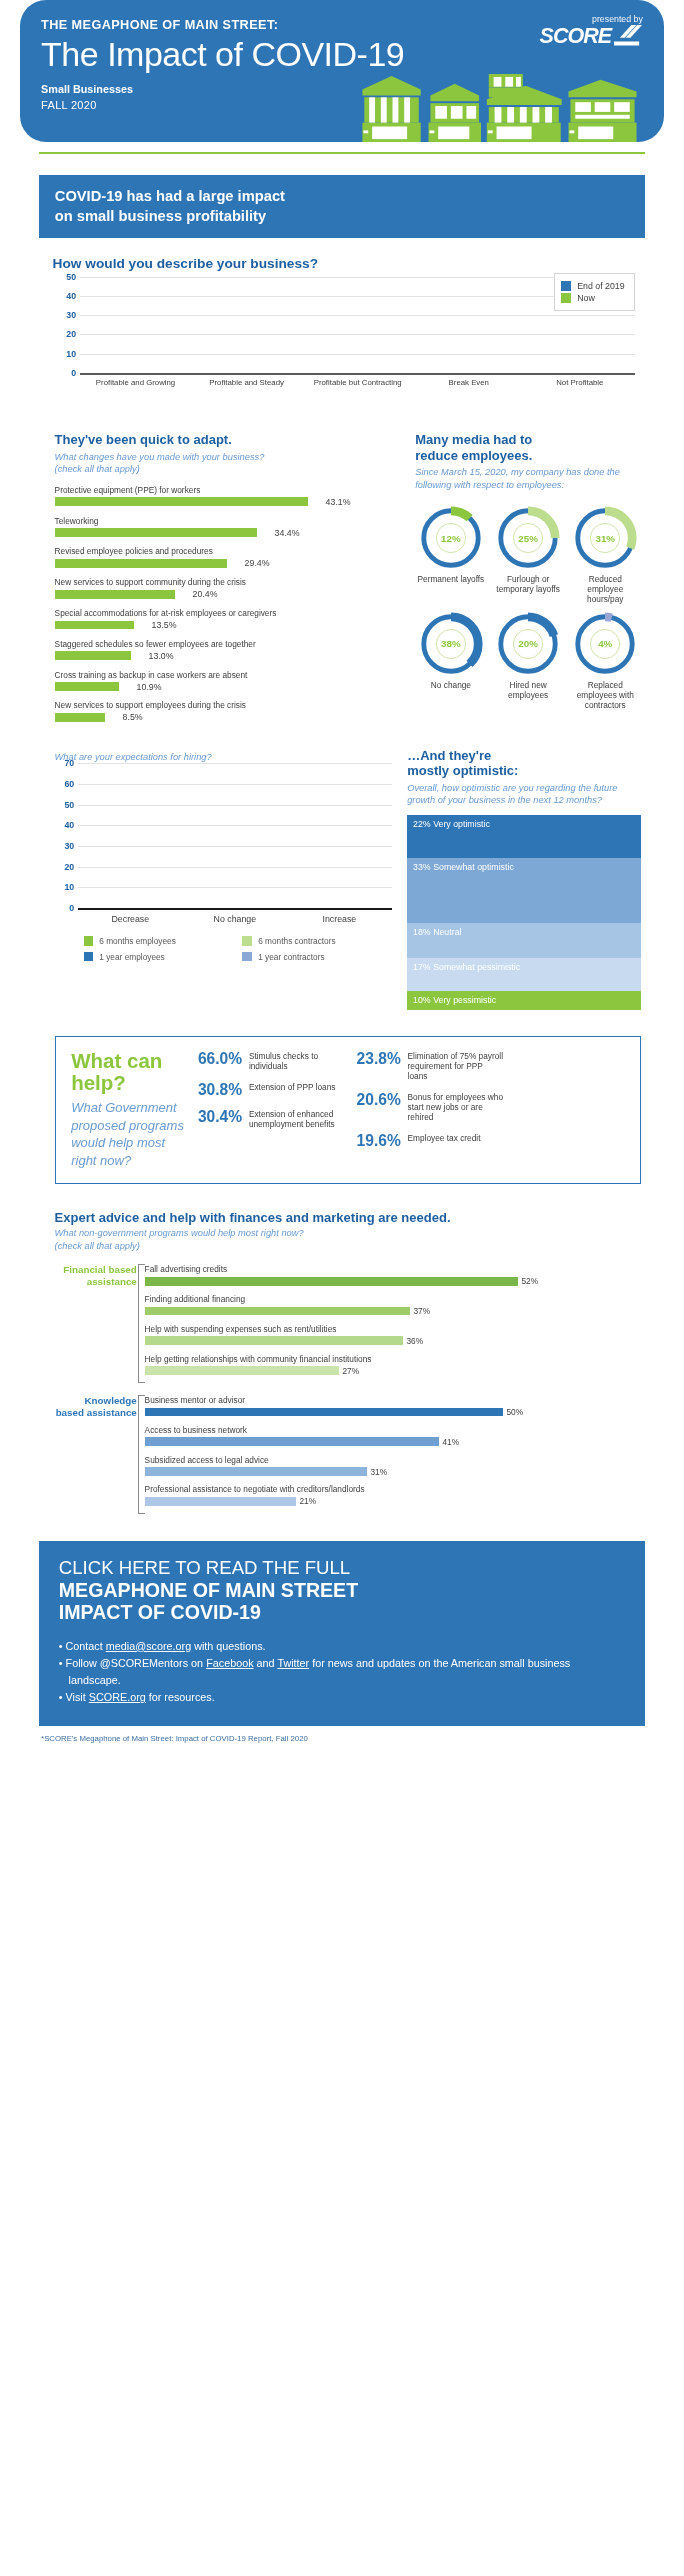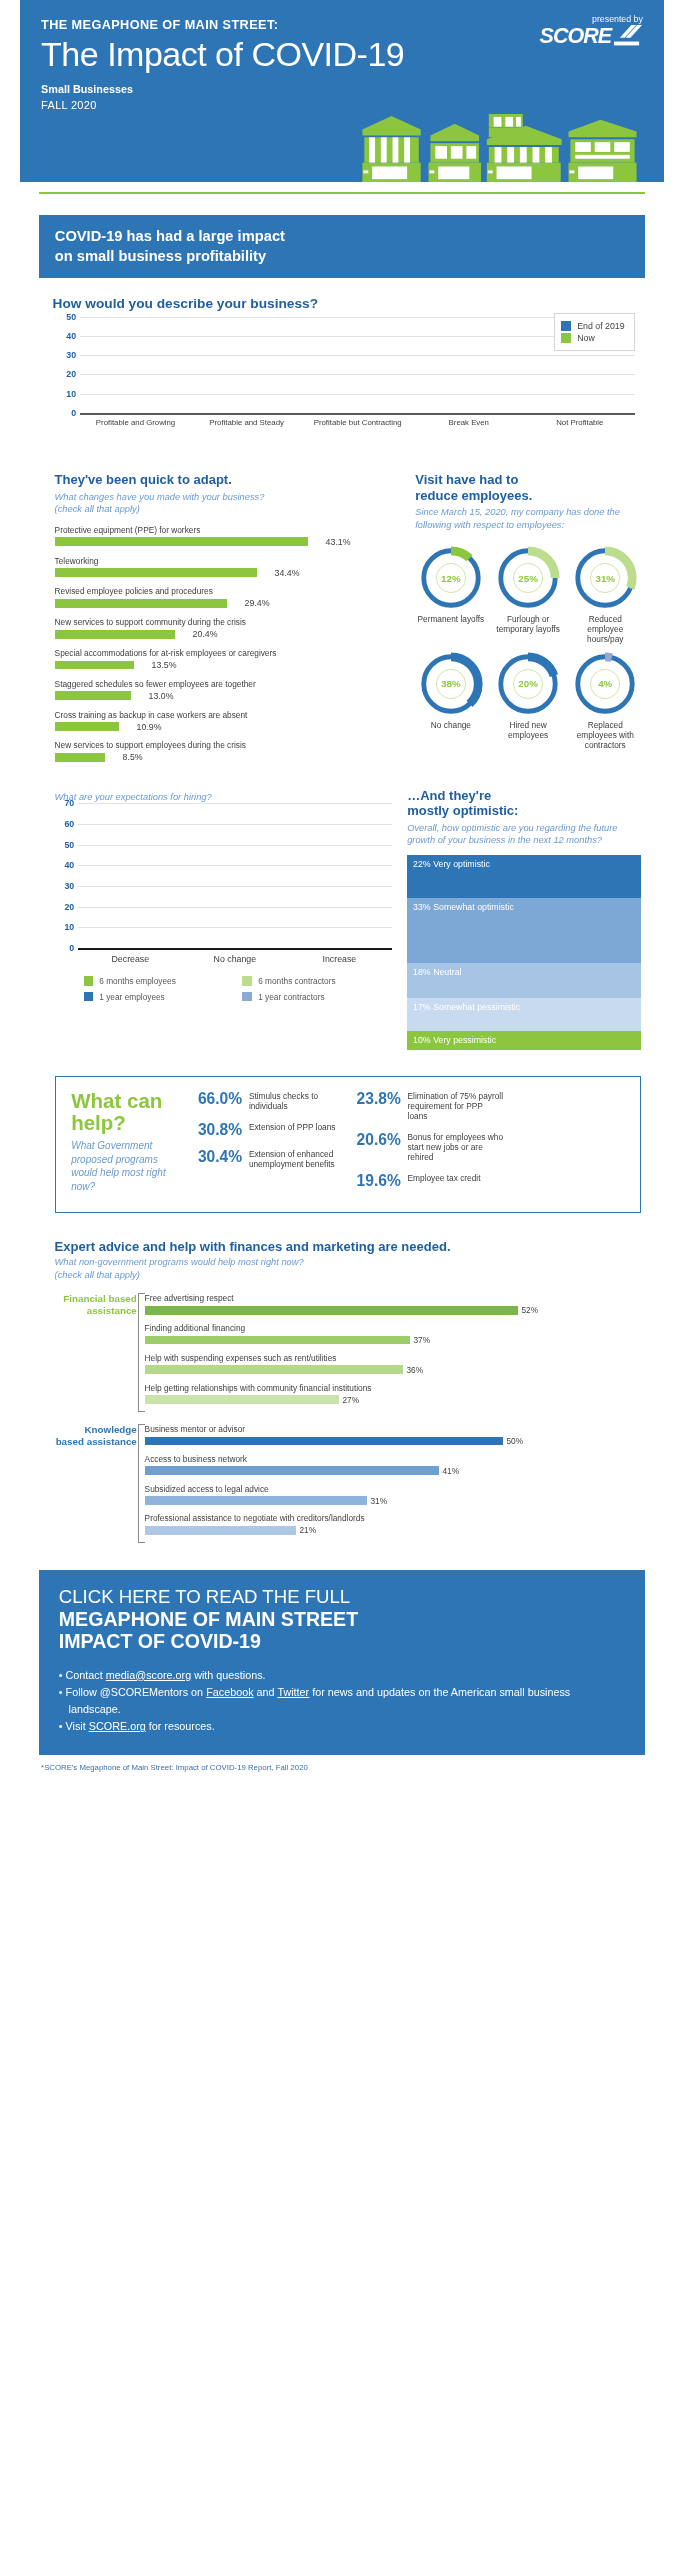--- a/index.html
+++ b/index.html
@@ -10,21 +10,21 @@
     color:#333;
     position:relative;
     overflow:hidden;
   }
   .page { width:684px; height:2576px; position:relative; padding:0 19.6px; }
 
   
   .hero {
     background:#2e75b6; color:#fff;
     padding:17.6px 21.5px 13.7px 21.5px;
-    position:relative; height:182px; overflow:hidden;
+    position:relative; height:142px; overflow:hidden;border-radius:26px;
   }
   .hero-kicker { font-size:12.7px; font-weight:bold; letter-spacing:0.4px; }
   .hero-title { font-size:34px; font-weight:300; margin-top:5.9px; letter-spacing:-0.5px; line-height:1.05; }
   .hero-sub { font-size:10.8px; font-weight:bold; margin-top:9.8px; }
   .hero-date { font-size:11px; margin-top:3.9px; font-weight:300; letter-spacing:0.3px;}
   .presented { position:absolute; right:21.5px; top:13.7px; text-align:right; }
   .presented-by { font-size:8.8px; font-weight:300; opacity:.95; }
   .score-logo { font-size:21.5px; font-weight:bold; font-style:italic; letter-spacing:-1px; display:flex; align-items:center; gap:2.9px;}
   .shops { position:absolute; right:19.6px; bottom:-2px; }
 
@@ -97,21 +97,21 @@
   .c2-legend { margin:11.7px 0 0 29px; display:grid; grid-template-columns:1fr 1fr; gap:5.9px 9.8px; font-size:8.3px; color:#595959; }
   .c2-legend div { display:flex; align-items:center; gap:5.9px; }
 
   .optimism { flex:1; }
   .stack { margin-top:7.8px; border:0; }
   .stack-seg { color:#fff; font-size:8.8px; padding:3.9px 5.9px; }
 
   
   .helpbox { border:1.5px solid #2e75b6; margin:25.4px 23.5px 0 35px; padding:13.7px 15.6px; display:flex; gap:11.7px; }
   .help-title { color:#8cc63f; font-size:20.5px; font-weight:bold; line-height:1.05; }
-  .help-sub { color:#6a9bd1; font-style:italic; font-size:10px; line-height:1.35; margin-top:5.9px; }
+  .help-sub { color:#6a9bd1; font-style:italic; font-size:13px; line-height:1.35; margin-top:5.9px; }
   .help-col { width:147px; }
   .help-stat { display:flex; gap:6.8px; margin-bottom:8.8px; align-items:flex-start; }
   .help-num { color:#2e75b6; font-size:15.6px; font-weight:bold; white-space:nowrap; }
   .help-txt { font-size:8.3px; color:#404040; line-height:1.2; padding-top:2px; }
 
   
   .expert { margin:25.4px 23.5px 0 35px; }
   .expert h3 { color:#1f5fa0; font-size:13px; font-weight:bold; }
   .ebars { display:flex; margin-top:11.7px; }
   .ecat { width:90px; text-align:right; position:relative; padding-right:7.8px; }
@@ -331,21 +331,21 @@
             <div class="hbar-label">New services to support employees during the crisis</div>
             <div class="hbar-row">
               <div class="hbar" style="width: 50px;"></div>
               <div class="hbar-val">8.5%</div>
             </div>
           </div>
         </div>
     </div>
     <div class="col-right">
       <h3 class="blue">
-        <span>Visit have had to</span><br>
+        <span>Many media had to</span><br>
         <span>reduce employees.</span>
       </h3>
       <p class="ital">Since March 15, 2020, my company has done the following with respect to employees:</p>
       <div class="donut-grid" id="donuts">
           <div class="donut-cell">
             <div class="donut">
               <svg width="70" height="70" viewBox="0 0 72 72">
                 <circle cx="36" cy="36" r="28" fill="none" stroke="#2e75b6" stroke-width="5"></circle>
                 <circle cx="36" cy="36" r="28" fill="none" stroke="#8cc63f" stroke-width="9" stroke-dasharray="21.11150263212341 175.92918860102841" transform="rotate(-90 36 36)"></circle>
                 <circle cx="36" cy="36" r="15" fill="#fff" stroke="#cfe4a8" stroke-width="1"></circle>
@@ -537,21 +537,21 @@
       <span>What non-government programs would help most right now?</span><br>
       <span>(check all that apply)</span>
     </p>
     <div class="ebars">
       <div class="ecat">
         <div class="ecat-label">Financial based assistance</div>
         <div class="ebracket"></div>
       </div>
       <div class="ebar-list" id="ebars1">
           <div class="ebar-item">
-            <div class="ebar-label">Free advertising respect</div>
+            <div class="ebar-label">Fall advertising credits</div>
             <div class="ebar-row">
               <div class="ebar" style="width: 373px; background: rgb(122, 182, 72);"></div>
               <div class="ebar-val">52%</div>
             </div>
           </div>
           <div class="ebar-item">
             <div class="ebar-label">Finding additional financing</div>
             <div class="ebar-row">
               <div class="ebar" style="width: 265px; background: rgb(158, 204, 106);"></div>
               <div class="ebar-val">37%</div>

